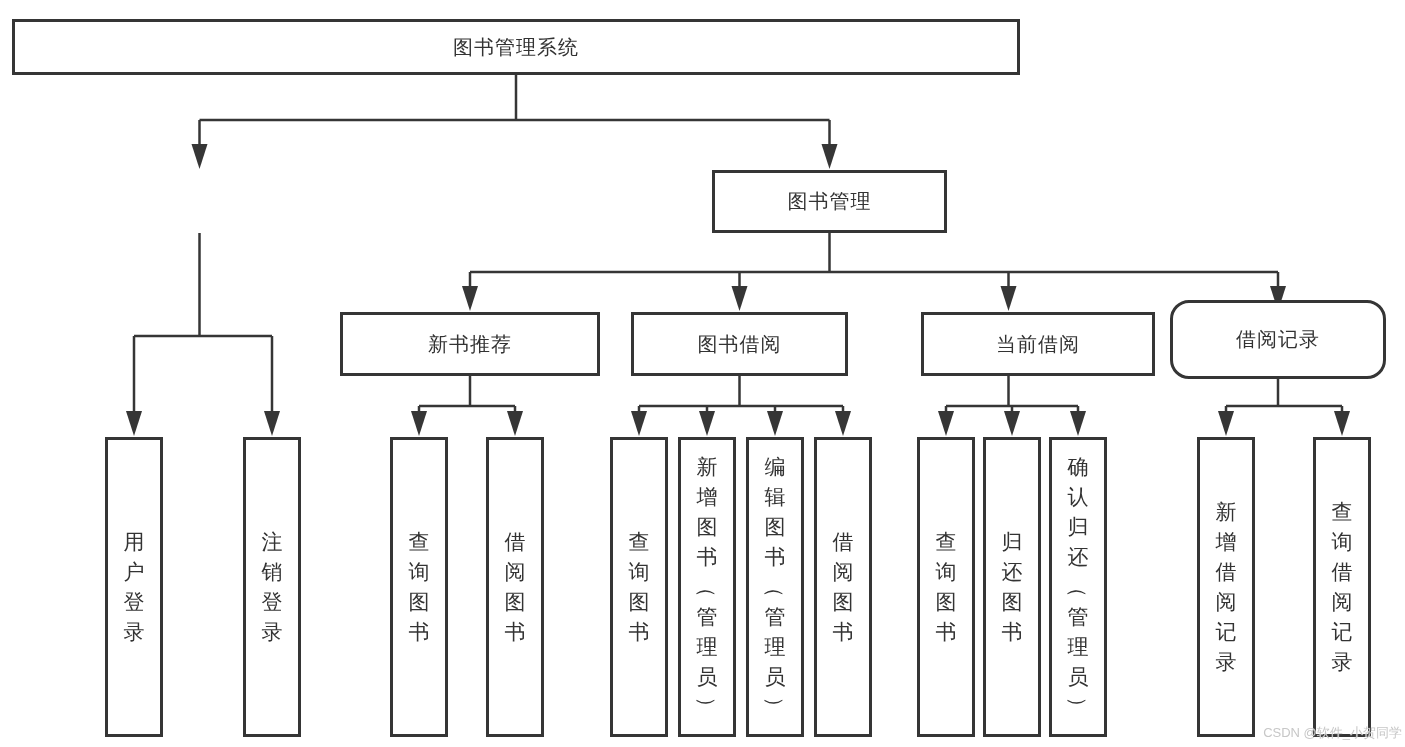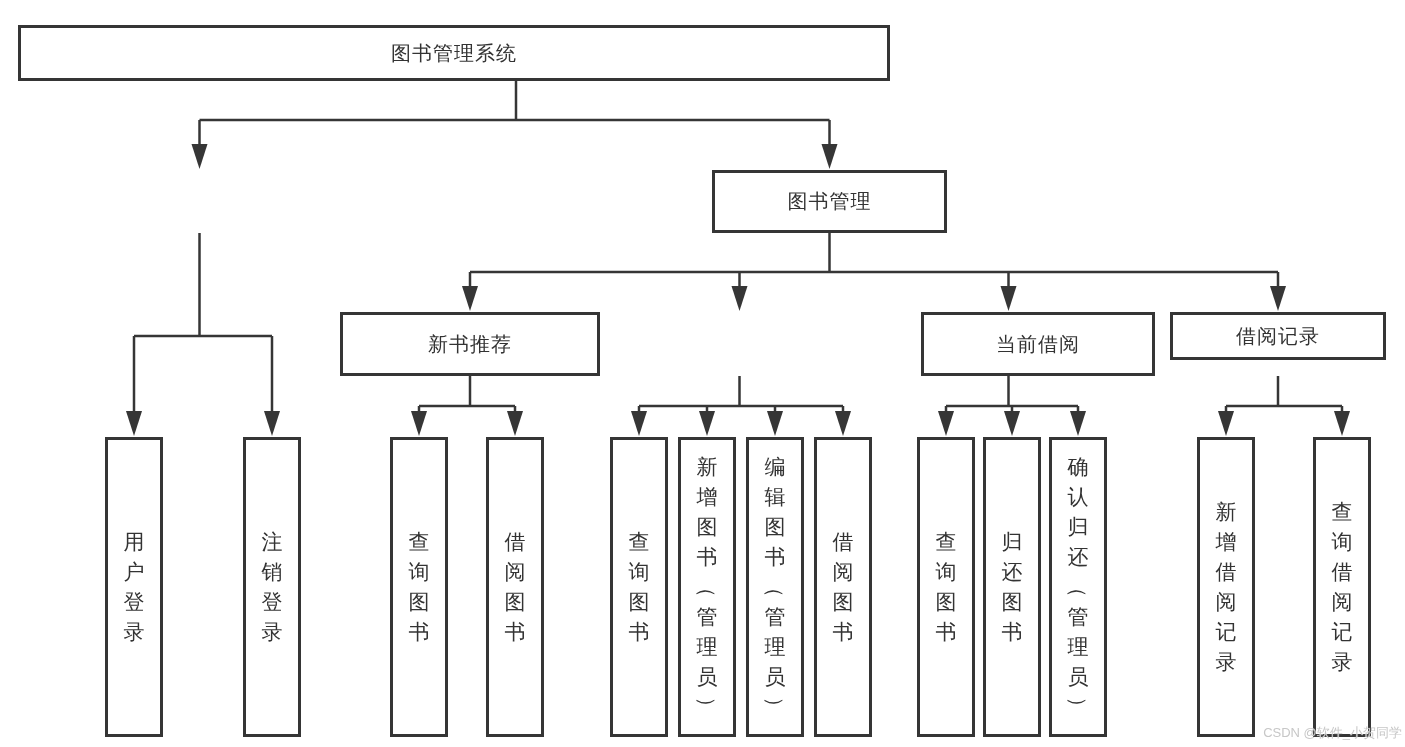--- a/index.html
+++ b/index.html
@@ -99,33 +99,36 @@
       <line x1="1078" y1="406" x2="1078" y2="419" stroke="#363636" stroke-width="2.5"></line>
       <polygon points="1070,411 1086,411 1078,436" fill="#363636"></polygon>
       <line x1="1278" y1="376" x2="1278" y2="406" stroke="#363636" stroke-width="2.5"></line>
       <line x1="1226" y1="406" x2="1342" y2="406" stroke="#363636" stroke-width="2.5"></line>
       <line x1="1226" y1="406" x2="1226" y2="419" stroke="#363636" stroke-width="2.5"></line>
       <polygon points="1218,411 1234,411 1226,436" fill="#363636"></polygon>
       <line x1="1342" y1="406" x2="1342" y2="419" stroke="#363636" stroke-width="2.5"></line>
       <polygon points="1334,411 1350,411 1342,436" fill="#363636"></polygon>
     </svg>
 
-  <div class="node" style="left: 12px; top: 25px; width: 872px; height: 56px; margin-left: 6px;">
+  <div class="node" style="left: 12px; top: 19px; width: 1008px; height: 56px;">
       <span class="hlabel">图书管理系统</span>
     </div>
     <div class="node" style="left: 712px; top: 170px; width: 235px; height: 63px;">
       <span class="hlabel">图书管理</span>
     </div>
     <div class="node" style="left: 340px; top: 312px; width: 260px; height: 64px;">
       <span class="hlabel">新书推荐</span>
     </div>
+    <div class="node" style="left: 631px; top: 312px; width: 217px; height: 64px;">
+      <span class="hlabel">图书借阅</span>
+    </div>
     <div class="node" style="left: 921px; top: 312px; width: 234px; height: 64px;">
       <span class="hlabel">当前借阅</span>
     </div>
-    <div class="node" style="left: 1170px; top: 312px; width: 216px; height: 48px;">
+    <div class="node" style="left: 1170px; top: 300px; width: 216px; height: 79px; border-radius: 19px;">
       <span class="hlabel">借阅记录</span>
     </div>
     <div class="node vertical" style="left: 105px; top: 437px; width: 58px; height: 300px;">
       <span class="vchar">用</span>
       <span class="vchar">户</span>
       <span class="vchar">登</span>
       <span class="vchar">录</span>
     </div>
     <div class="node vertical" style="left: 243px; top: 437px; width: 58px; height: 300px;">
       <span class="vchar">注</span>

